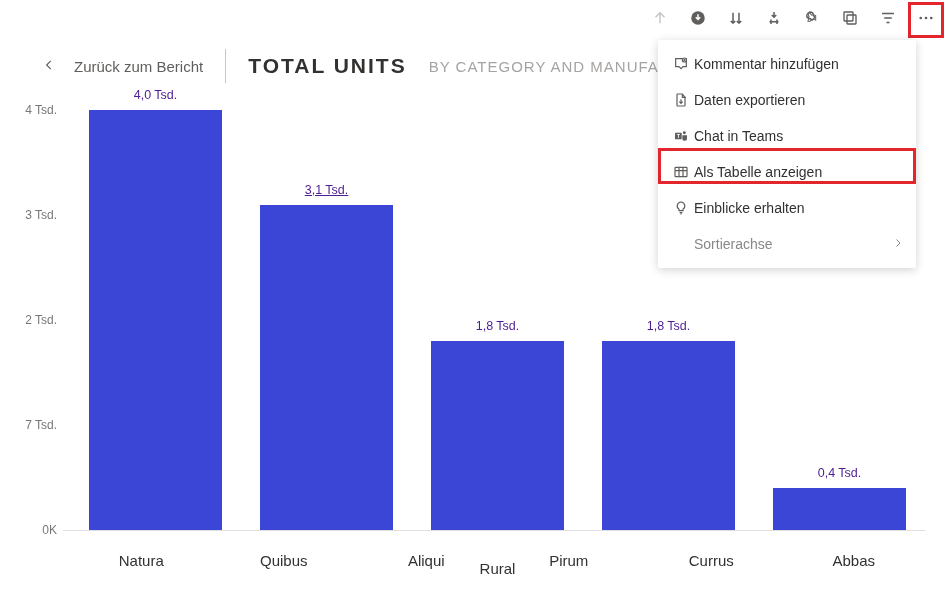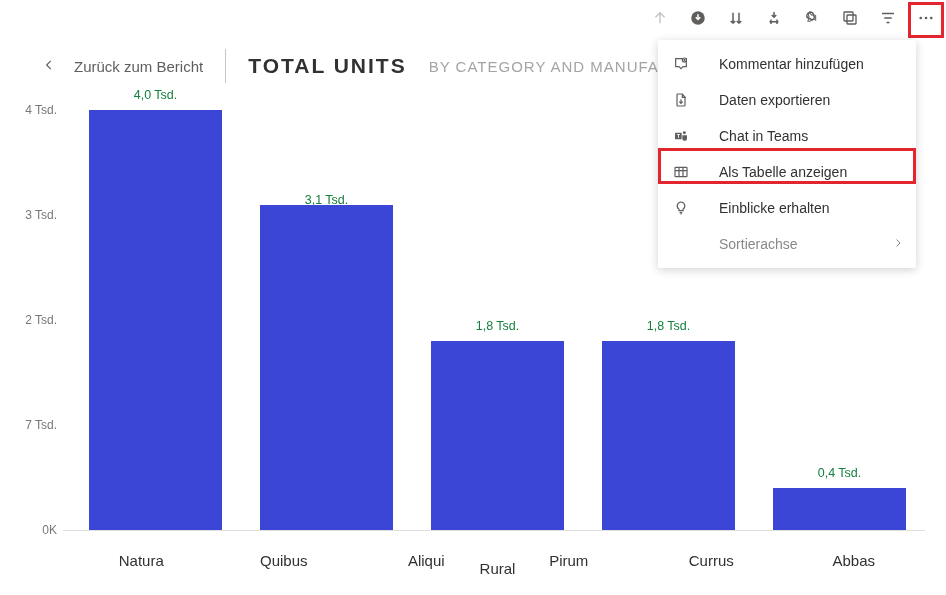--- a/index.html
+++ b/index.html
@@ -127,21 +127,21 @@
     position: relative;
     height: 100%;
   }
   .bar {
     width: 78%;
     background: #3b46d7;
   }
   .bar-label {
     position: absolute;
     font-size: 12.5px;
-    color: #15803d;
+    color: #4c1d95;
     white-space: nowrap;
   }
   .xaxis {
     position: absolute;
     left: 55px;
     top: 442px;
     width: 855px;
     display: flex;
     align-items: flex-end;
   }
@@ -172,21 +172,21 @@
     z-index: 10;
   }
   .menu-item {
     display: flex;
     align-items: center;
     height: 36px;
     padding: 0 14px;
     font-size: 14px;
     color: #323130;
     cursor: pointer;
-    gap: 29px;
+    gap: 4px;
     position: relative;
   }
   .menu-item .micon { width: 18px; height: 18px; display:flex; align-items:center; justify-content:center; color:#605e5c; }
   .menu-item .micon svg { width:16px; height:16px; }
   .menu-item.sort { color: #8a8886; }
   .menu-item .chev-right {
     position: absolute;
     right: 12px;
     color: #8a8886;
   }
@@ -334,21 +334,21 @@
       <div class="ytick" style="top: 105px;">3 Tsd.</div>
       <div class="ytick" style="top: 0px;">4 Tsd.</div>
     </div>
   <div class="baseline"></div>
   <div class="plot" id="plot">
       <div class="barcol">
         <div class="bar-label" style="bottom: 428px;">4,0 Tsd.</div>
         <div class="bar" style="height: 420px; background: rgb(59, 70, 215);"></div>
       </div>
       <div class="barcol">
-        <div class="bar-label" style="bottom: 323px;">3,1 Tsd.</div>
+        <div class="bar-label" style="bottom: 333px; text-decoration: underline;">3,1 Tsd.</div>
         <div class="bar" style="height: 325.5px; background: rgb(59, 70, 215);"></div>
       </div>
       <div class="barcol">
         <div class="bar-label" style="bottom: 197px;">1,8 Tsd.</div>
         <div class="bar" style="height: 189px; background: rgb(59, 70, 215);"></div>
       </div>
       <div class="barcol">
         <div class="bar-label" style="bottom: 197px;">1,8 Tsd.</div>
         <div class="bar" style="height: 189px; background: rgb(59, 70, 215);"></div>
       </div>

